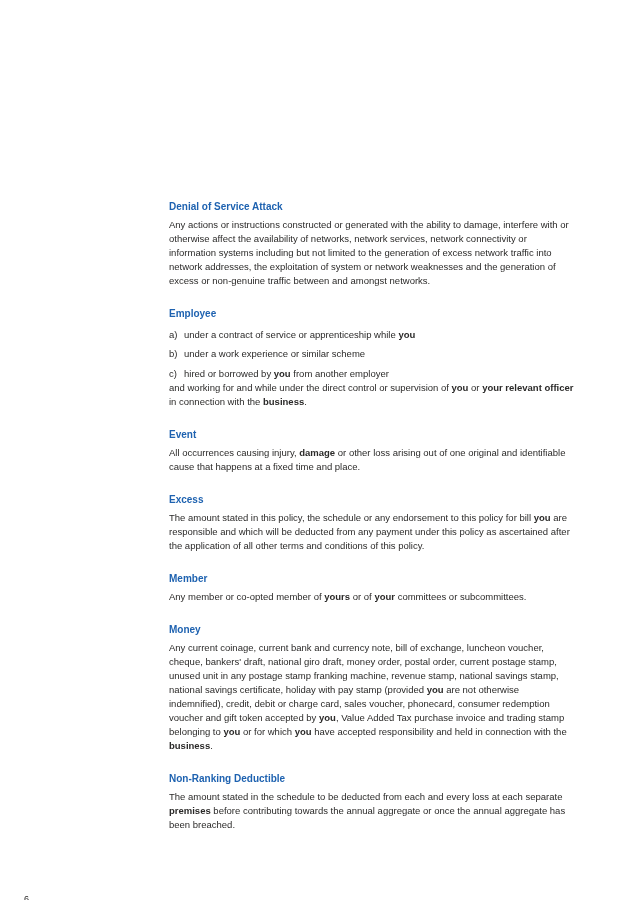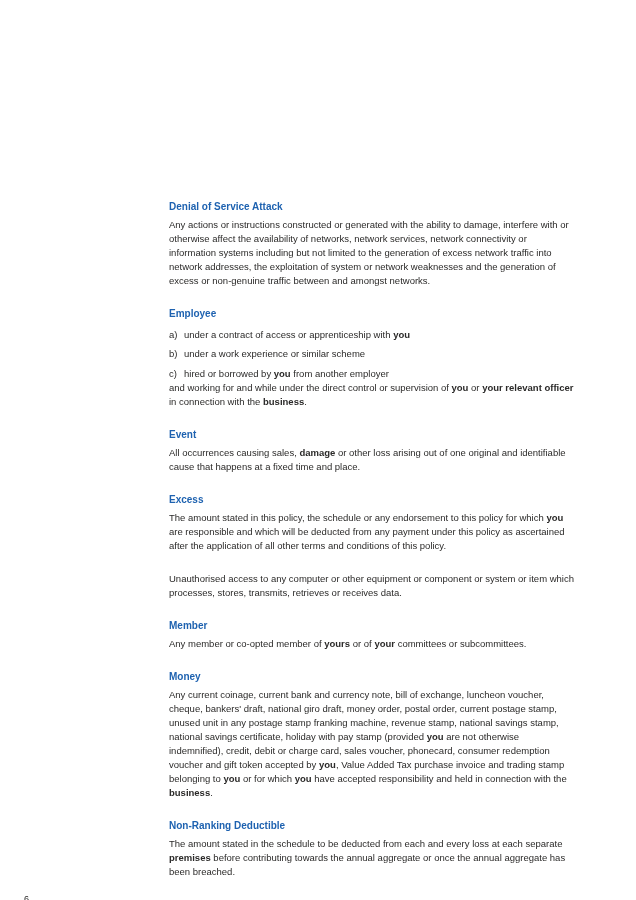--- a/index.html
+++ b/index.html
@@ -64,42 +64,41 @@
 <div class="page" style="--accent-color: #1e62b0; --body-color: #2b2a29; --footer-bar-color: #1f3a68; background: rgb(255, 255, 255); margin-top: 24px;">
   <div class="content" id="sections">
       <section class="def-section">
         <h2 class="def-heading">Denial of Service Attack</h2>
         <p class="body-para"><span>Any actions or instructions constructed or generated with the ability to damage, interfere with or otherwise affect the availability of networks, network services, network connectivity or information systems including but not limited to the generation of excess network traffic into network addresses, the exploitation of system or network weaknesses and the generation of excess or non-genuine traffic between and amongst networks.</span></p>
       </section>
       <section class="def-section">
         <h2 class="def-heading">Employee</h2>
         <div class="list-item">
           <span class="list-marker">a)</span>
-          <span class="list-text"><span>under a contract of access or apprenticeship with </span><span class="b">you</span></span>
+          <span class="list-text"><span>under a contract of service or apprenticeship while </span><span class="b">you</span></span>
         </div>
         <div class="list-item">
           <span class="list-marker">b)</span>
           <span class="list-text"><span>under a work experience or similar scheme</span></span>
         </div>
         <div class="list-item">
           <span class="list-marker">c)</span>
           <span class="list-text"><span>hired or borrowed by </span><span class="b">you</span><span> from another employer</span></span>
         </div>
         <p class="body-para"><span>and working for and while under the direct control or supervision of </span><span class="b">you</span><span> or </span><span class="b">your relevant officer</span><span> in connection with the </span><span class="b">business</span><span>.</span></p>
       </section>
       <section class="def-section">
         <h2 class="def-heading">Event</h2>
-        <p class="body-para"><span>All occurrences causing sales, </span><span class="b">damage</span><span> or other loss arising out of one original and identifiable cause that happens at a fixed time and place.</span></p>
+        <p class="body-para"><span>All occurrences causing injury, </span><span class="b">damage</span><span> or other loss arising out of one original and identifiable cause that happens at a fixed time and place.</span></p>
       </section>
       <section class="def-section">
         <h2 class="def-heading">Excess</h2>
-        <p class="body-para"><span>The amount stated in this policy, the schedule or any endorsement to this policy for which </span><span class="b">you</span><span> are responsible and which will be deducted from any payment under this policy as ascertained after the application of all other terms and conditions of this policy.</span></p>
+        <p class="body-para"><span>The amount stated in this policy, the schedule or any endorsement to this policy for bill </span><span class="b">you</span><span> are responsible and which will be deducted from any payment under this policy as ascertained after the application of all other terms and conditions of this policy.</span></p>
       </section>
       <section class="def-section">
-        <p class="body-para"><span>Unauthorised access to any computer or other equipment or component or system or item which processes, stores, transmits, retrieves or receives data.</span></p>
       </section>
       <section class="def-section">
         <h2 class="def-heading">Member</h2>
         <p class="body-para"><span>Any member or co-opted member of </span><span class="b">yours</span><span> or of </span><span class="b">your</span><span> committees or subcommittees.</span></p>
       </section>
       <section class="def-section">
         <h2 class="def-heading">Money</h2>
         <p class="body-para"><span>Any current coinage, current bank and currency note, bill of exchange, luncheon voucher, cheque, bankers' draft, national giro draft, money order, postal order, current postage stamp, unused unit in any postage stamp franking machine, revenue stamp, national savings stamp, national savings certificate, holiday with pay stamp (provided </span><span class="b">you</span><span> are not otherwise indemnified), credit, debit or charge card, sales voucher, phonecard, consumer redemption voucher and gift token accepted by </span><span class="b">you</span><span>, Value Added Tax purchase invoice and trading stamp belonging to </span><span class="b">you</span><span> or for which </span><span class="b">you</span><span> have accepted responsibility and held in connection with the </span><span class="b">business</span><span>.</span></p>
       </section>
       <section class="def-section">

